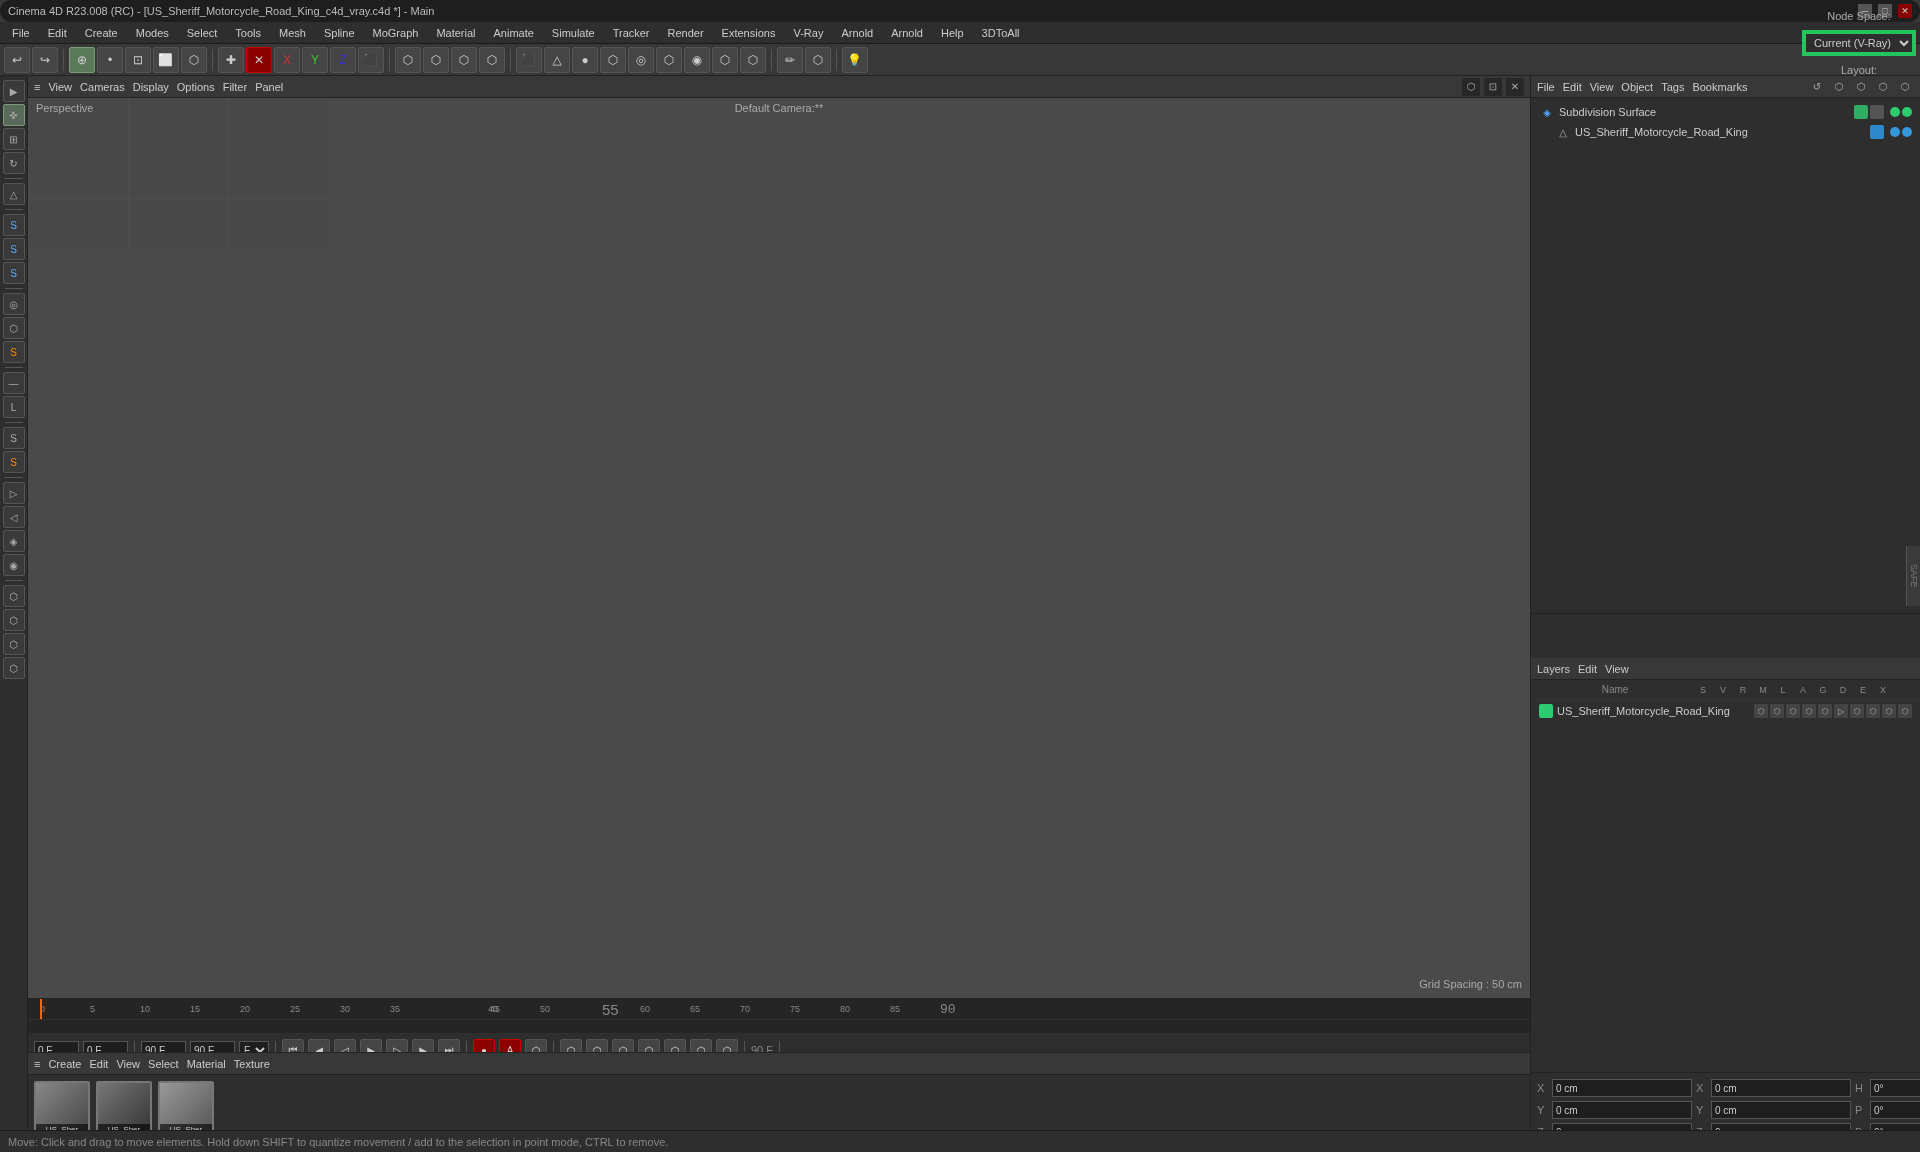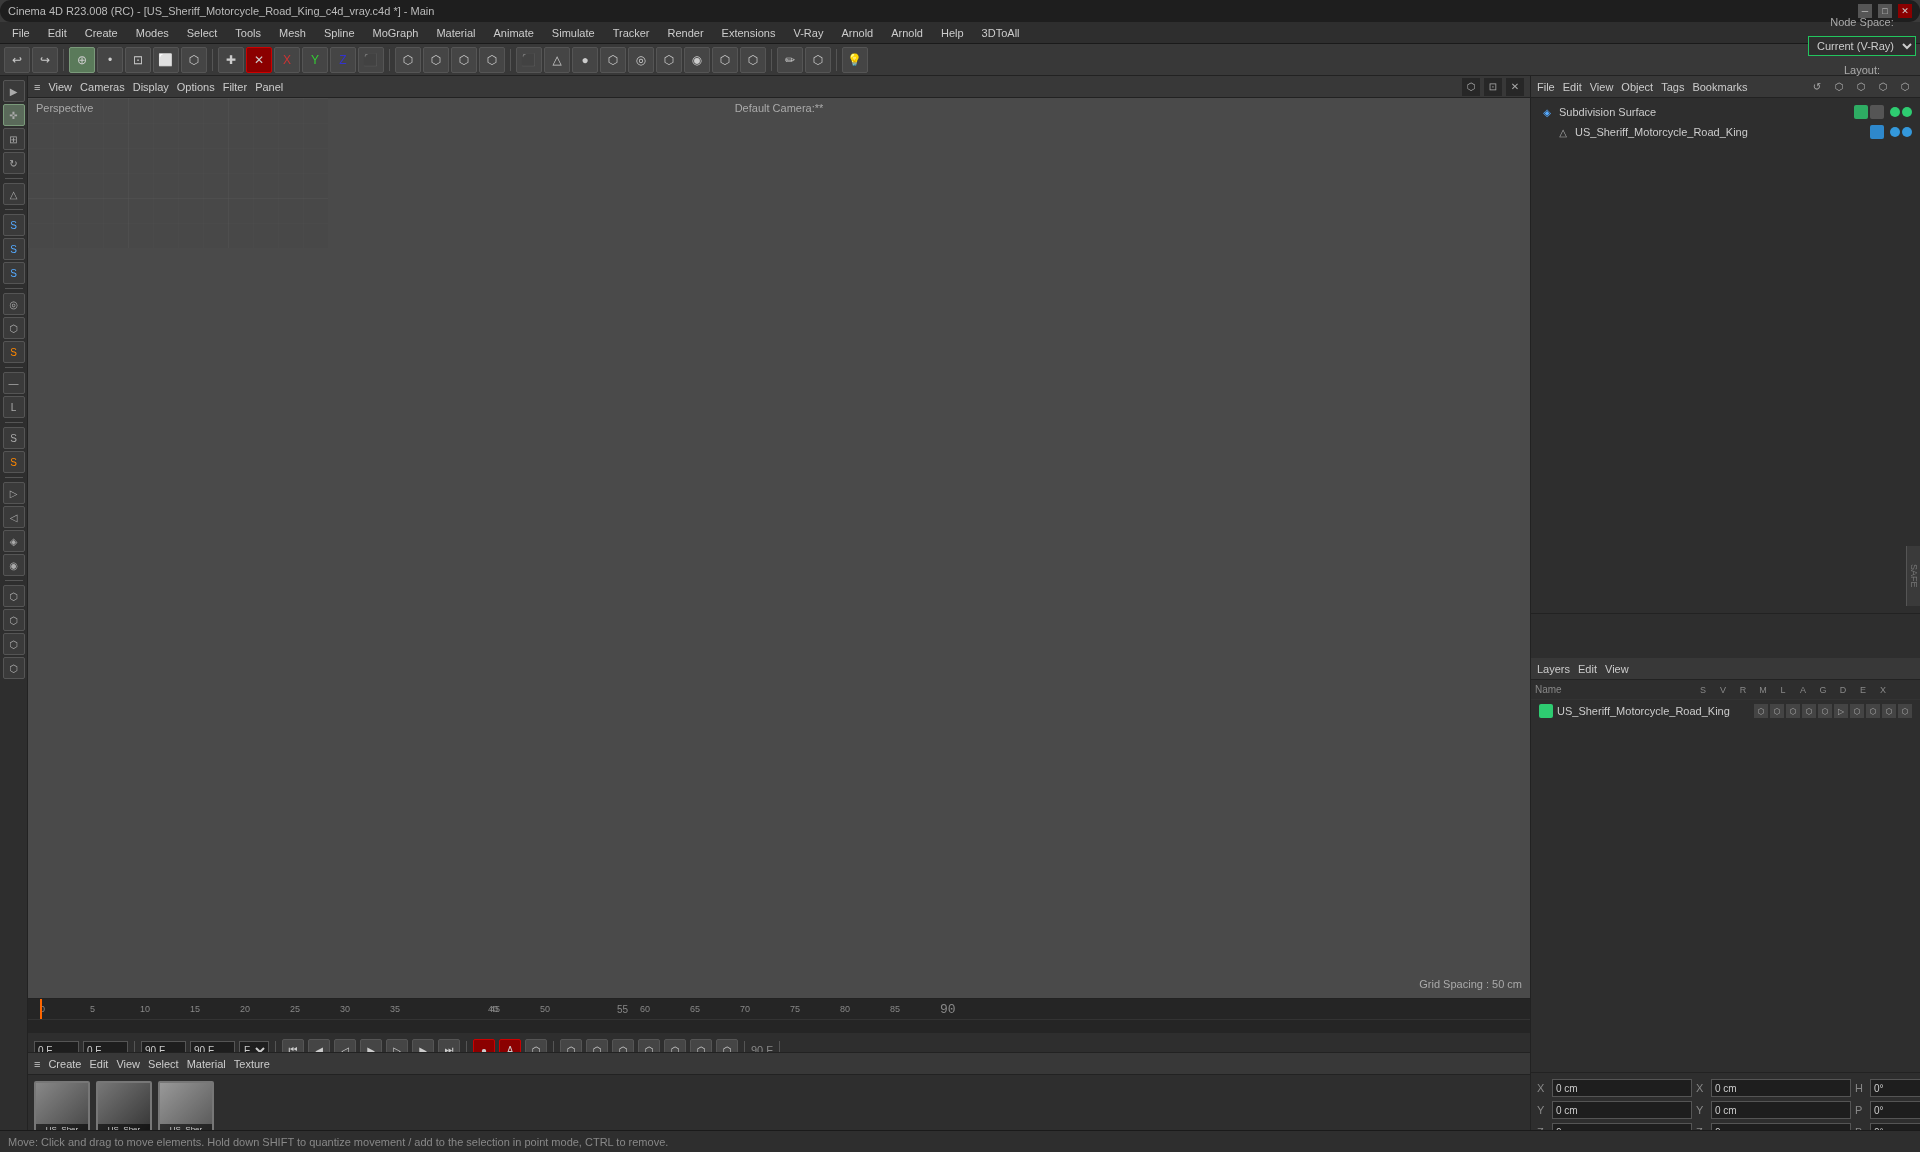--- a/index.html
+++ b/index.html
@@ -81,21 +81,21 @@
       margin-left: auto;
       display: flex;
       align-items: center;
       gap: 8px;
       color: #aaa;
       font-size: 11px;
       flex-direction: column;
     }
     #node-space-select {
       background: #2e2e2e;
-      border: 1px solid #22c55e;
+      border: 4px solid #22c55e;
       color: #ccc;
       font-size: 11px;
       padding: 2px 4px;
     }
 
     
     #main-layout {
       display: flex;
       height: calc(1152px - 22px - 22px - 32px);
     }
@@ -348,21 +348,21 @@
     #layer-header {
       height: 20px;
       background: #2e2e2e;
       display: flex;
       align-items: center;
       padding: 0 4px;
       border-bottom: 1px solid #333;
       font-size: 10px;
       color: #888;
     }
-    .lh-name { width: 160px; }
+    .lh-name { width: 160px; text-align: center; }
     .lh-cols { display: flex; gap: 4px; }
     .lh-col { width: 16px; text-align: center; font-size: 9px; color: #888; }
     #layer-content {
       flex: 1;
       overflow-y: auto;
       padding: 2px 4px;
     }
     .layer-item {
       display: flex;
       align-items: center;
@@ -763,21 +763,21 @@
           <span style="position:absolute; left:62px; color:#888; font-size:9px;">5</span>
           <span style="position:absolute; left:112px; color:#888; font-size:9px;">10</span>
           <span style="position:absolute; left:162px; color:#888; font-size:9px;">15</span>
           <span style="position:absolute; left:212px; color:#888; font-size:9px;">20</span>
           <span style="position:absolute; left:262px; color:#888; font-size:9px;">25</span>
           <span style="position:absolute; left:312px; color:#888; font-size:9px;">30</span>
           <span style="position:absolute; left:362px; color:#888; font-size:9px;">35</span>
           <span style="position:absolute; left:412px; color:#888; font-size:9px;margin-left:48px;">40</span>
           <span style="position:absolute; left:462px; color:#888; font-size:9px;">45</span>
           <span style="position:absolute; left:512px; color:#888; font-size:9px;">50</span>
-          <span style="position:absolute; left:589px; color:#888; font-size:10px;">55</span>
+          <span style="position:absolute; left:574px; color:#888; font-size:15px;">55</span>
           <span style="position:absolute; left:612px; color:#888; font-size:9px;">60</span>
           <span style="position:absolute; left:662px; color:#888; font-size:9px;">65</span>
           <span style="position:absolute; left:712px; color:#888; font-size:9px;">70</span>
           <span style="position:absolute; left:762px; color:#888; font-size:9px;">75</span>
           <span style="position:absolute; left:812px; color:#888; font-size:9px;">80</span>
           <span style="position:absolute; left:862px; color:#888; font-size:9px;">85</span>
           <span style="position:absolute; left:912px; color:#888; font-size:13px;font-family:Liberation Mono, monospace;">90</span>
         </div>
         <div class="timeline-playhead"></div>
       </div>

